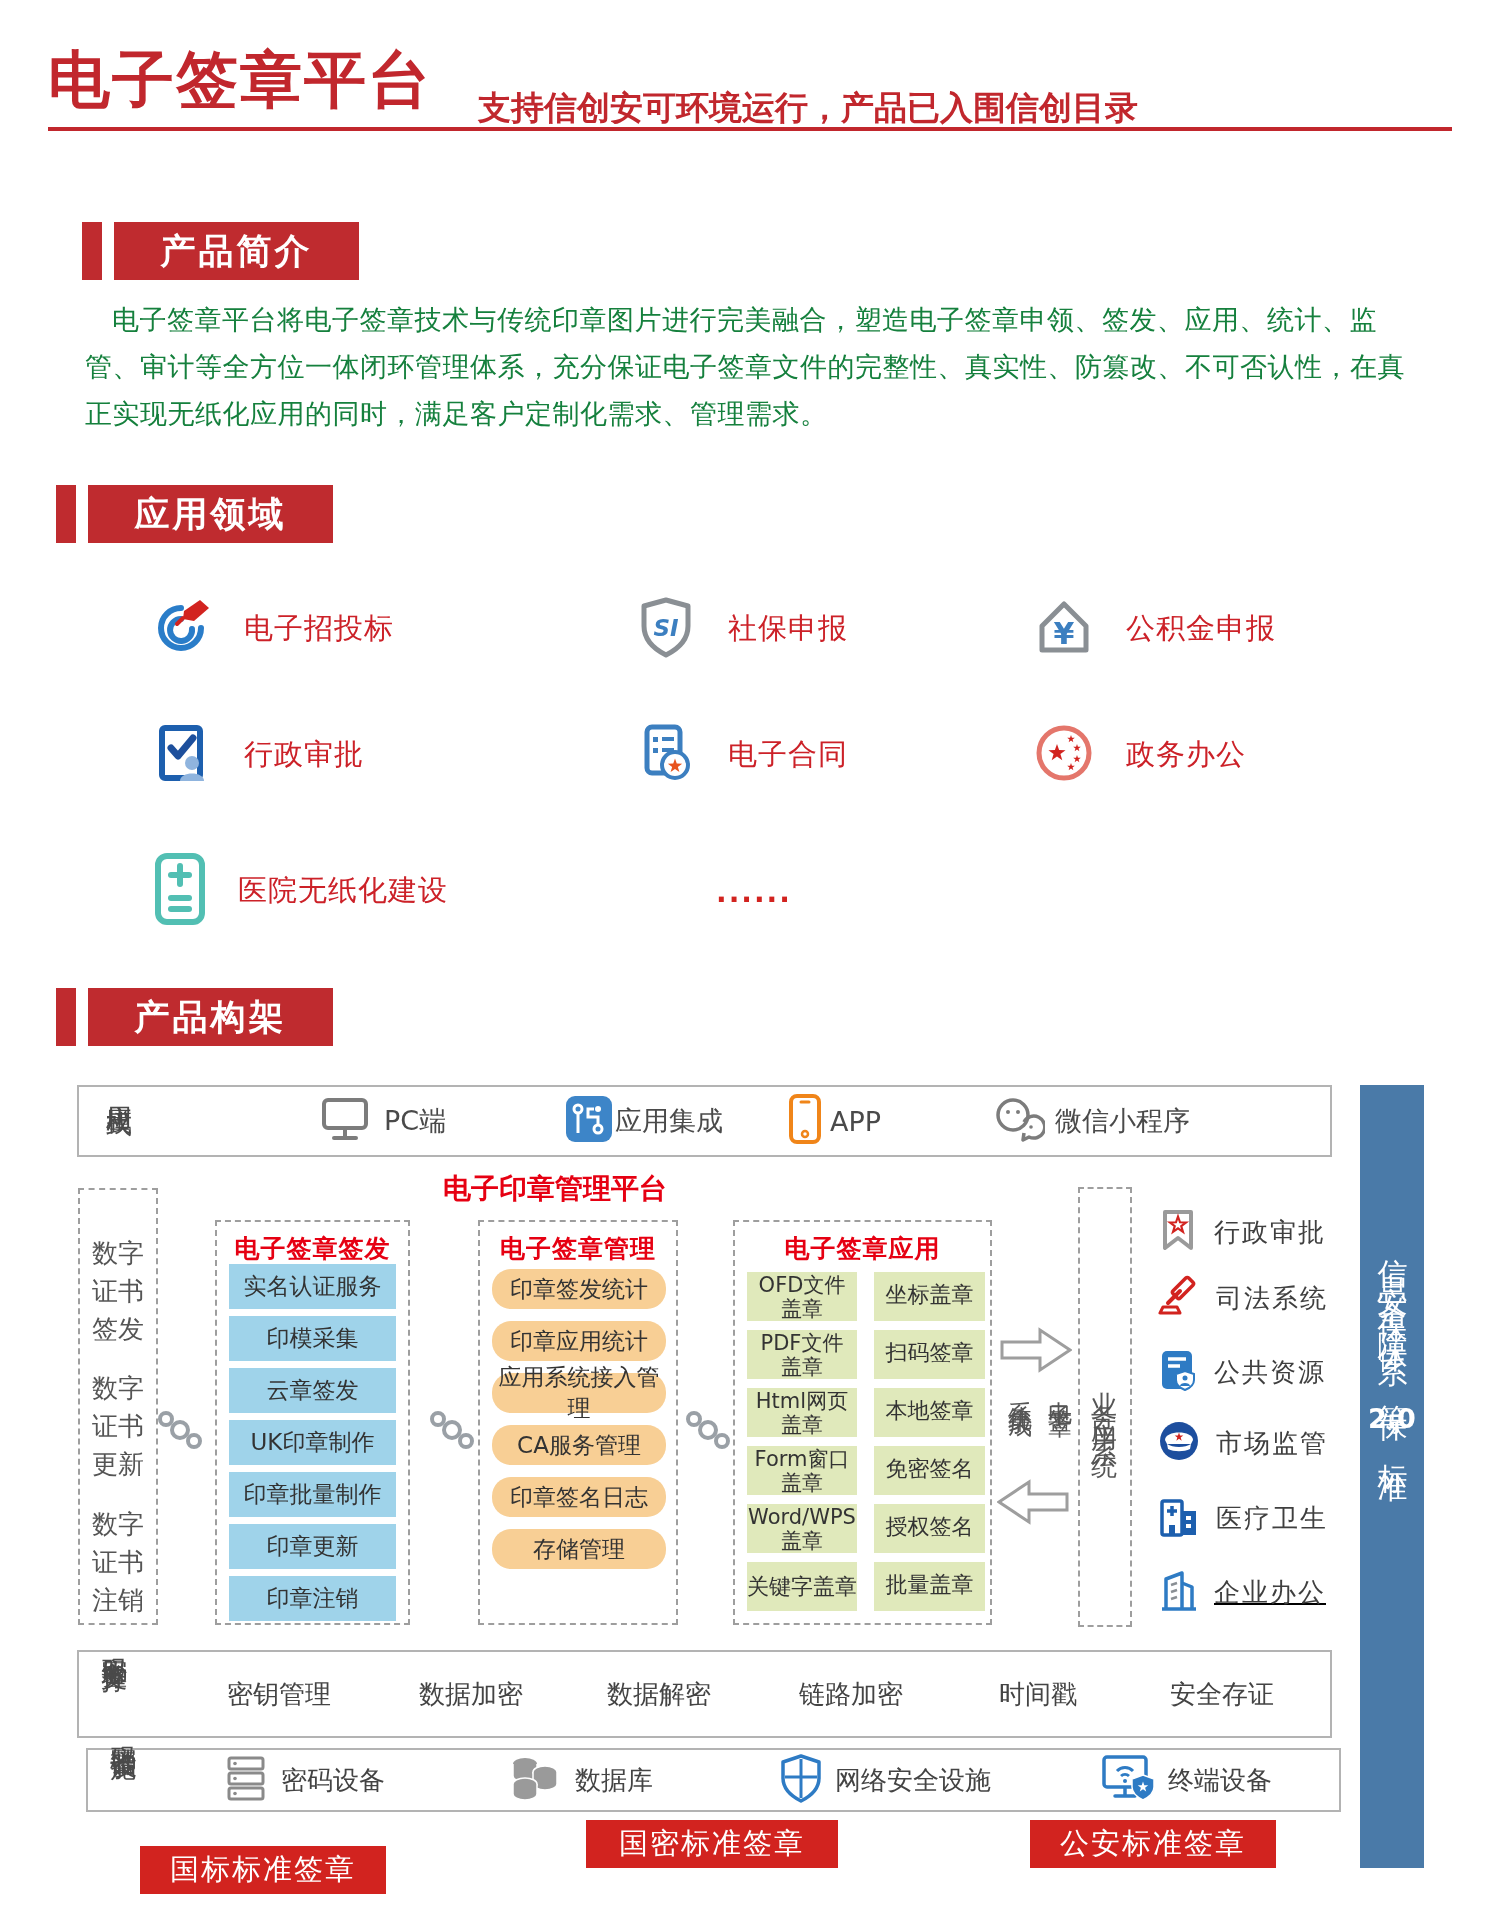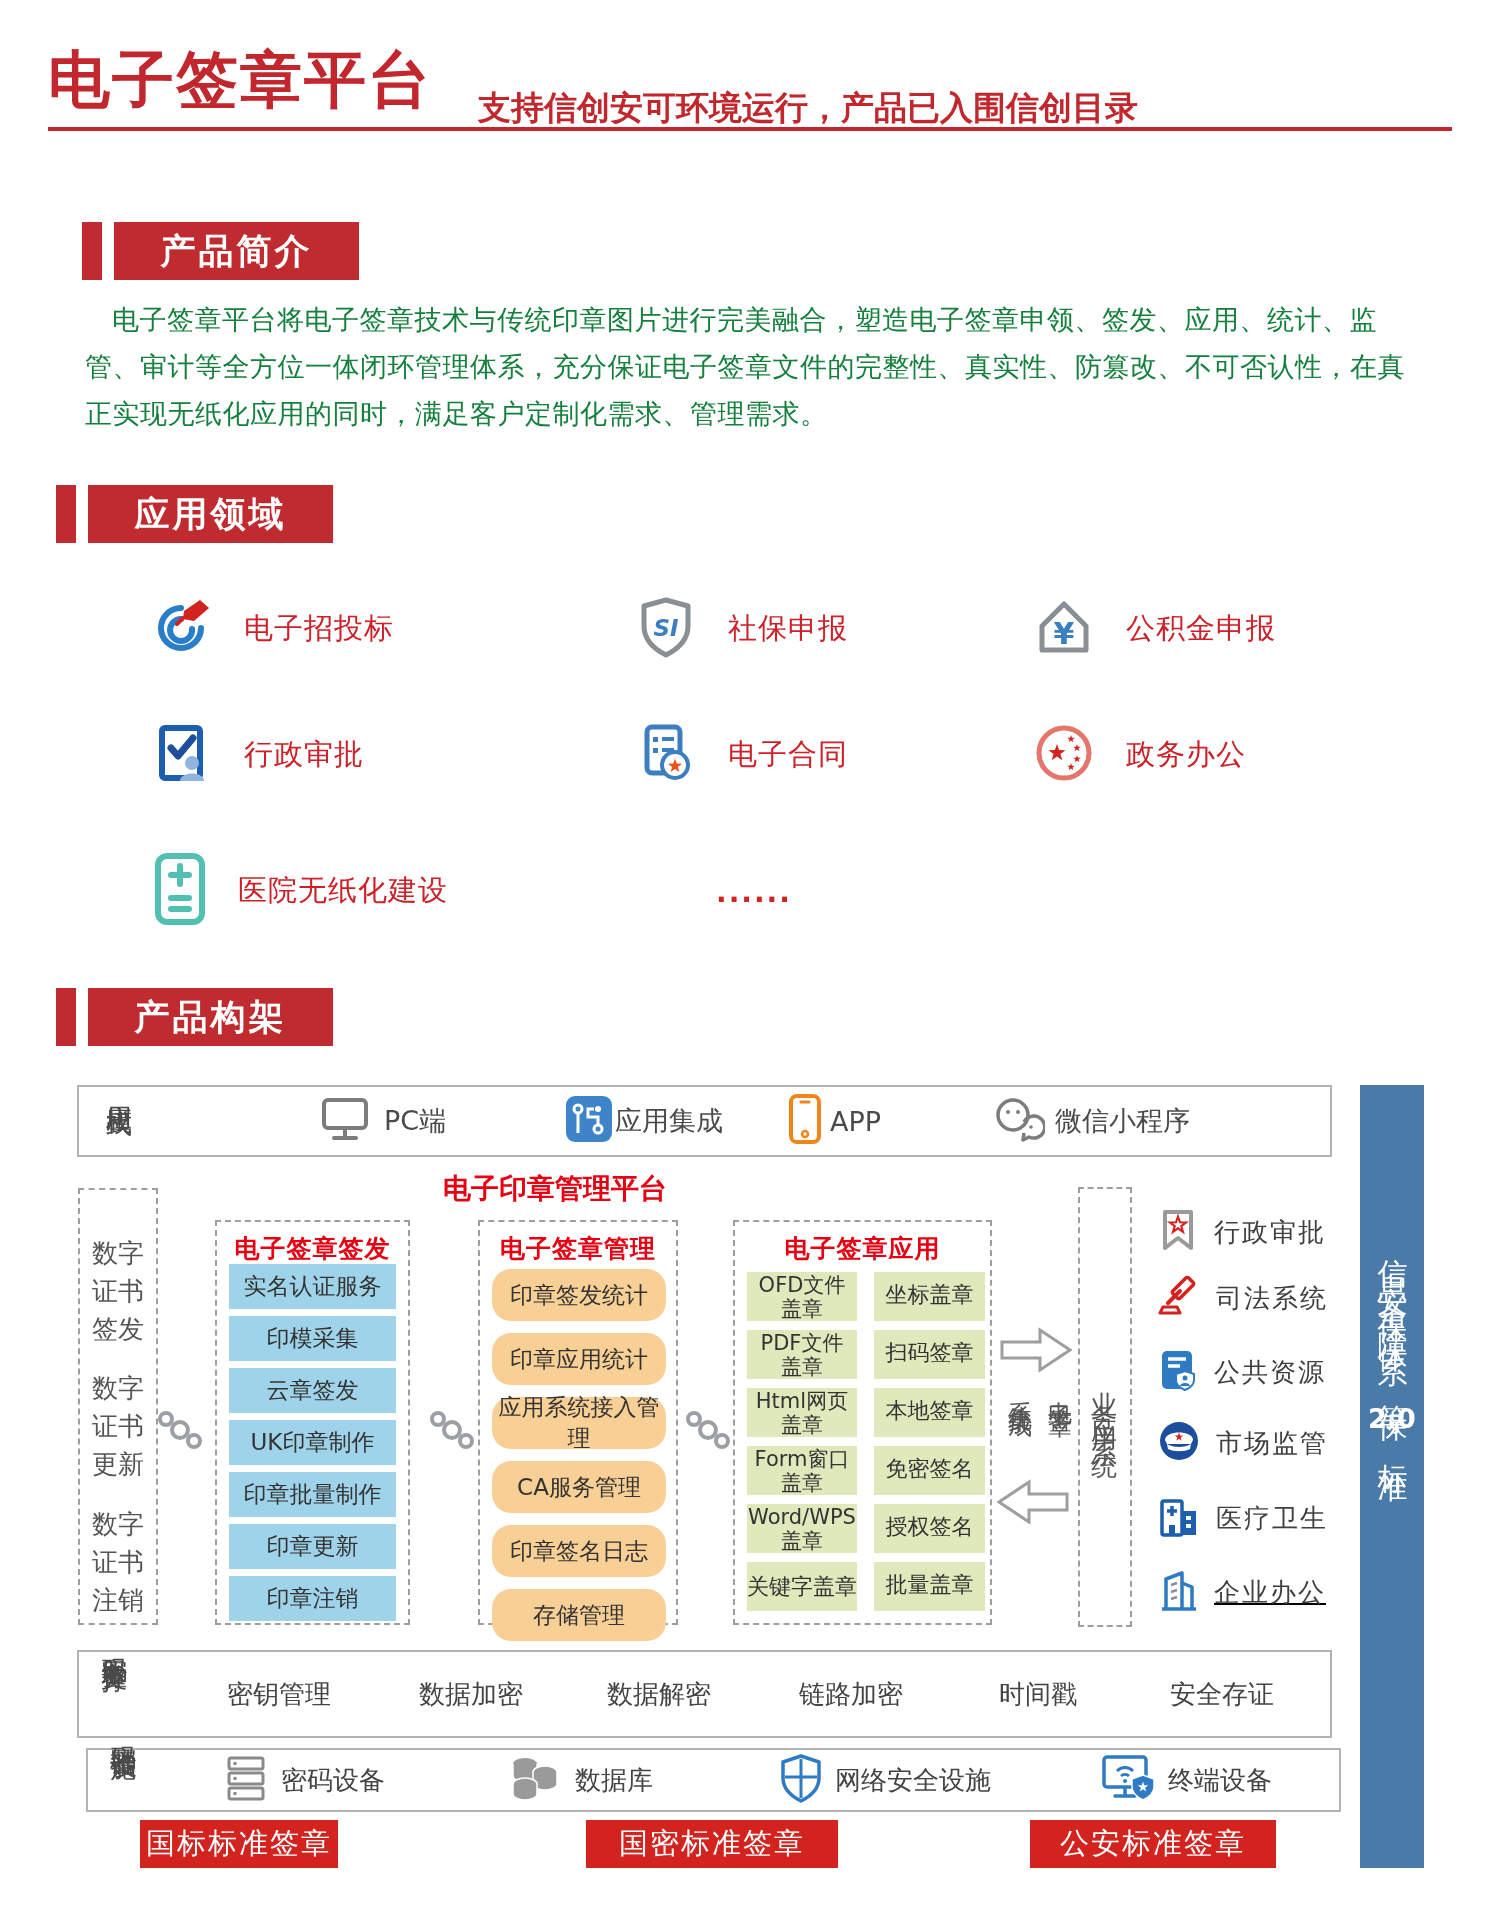--- a/index.html
+++ b/index.html
@@ -41,21 +41,21 @@
                     font-size:28px; font-weight:bold; color:#e60012; }
 
   .cert-group { position:absolute; left:50%; transform:translateX(-50%); width:58px; text-align:center;
                 font-size:26px; line-height:38px; color:#555; }
 
   .col-title { position:absolute; top:10px; left:0; width:100%; text-align:center;
                font-size:25px; font-weight:bold; color:#e60012; letter-spacing:1px; }
   .col-items { position:absolute; display:flex; flex-direction:column; }
   .col-item  { display:flex; align-items:center; justify-content:center; color:#333; text-align:center; }
   .blue-item   { height:45px; background:#9fd3ea; font-size:23px; }
-  .orange-item { height:52px; background:#f8cf95; font-size:23px;border-radius:19px; }
+  .orange-item { height:40px; background:#f8cf95; font-size:23px;border-radius:19px; }
   .green-item  { height:49px; background:#e0e9bb; font-size:21px; line-height:24px; white-space:pre-line; }
   .green-item.single { font-size:22px; }
 
   .chain { position:absolute; }
 
   .int-labels { position:absolute; left:1004px; top:1382px; display:flex; gap:8px; }
   .int-labels span { writing-mode:vertical-rl; text-orientation:upright; font-size:24px; color:#555; letter-spacing:4px; }
 
   .biz-box { display:flex; align-items:center; justify-content:center; }
   .biz-text { font-size:26px; letter-spacing:12px; }
@@ -462,17 +462,17 @@
           <path d="M21 23 A6 6 0 0 1 29 23" fill="none" stroke="#2e7bc4" stroke-width="3"></path>
           <circle cx="25" cy="28" r="2" fill="#2e7bc4"></circle>
           <path d="M43 22 L54 26 V34 C54 40 49 44 43 47 C37 44 32 40 32 34 V26 Z" fill="#2e7bc4" stroke="#fff" stroke-width="1.5"></path>
           <path transform="translate(43,34) scale(0.55)" d="M0,-10 L2.35,-3.24 9.51,-3.09 3.8,1.24 5.88,8.09 0,4 -5.88,8.09 -3.8,1.24 -9.51,-3.09 -2.35,-3.24 Z" fill="#fff"></path>
         </svg>
       </span>
       <span class="infra-label">终端设备</span>
     </div>
   </div>
 
-  <div class="std-box" style="left:140px; width:198px;">国标标准签章</div>
+  <div class="std-box" style="left:140px; width:246px;margin-top:26px;">国标标准签章</div>
   <div class="std-box" style="left:586px; width:252px;">国密标准签章</div>
   <div class="std-box" style="left:1030px; width:246px;">公安标准签章</div>
 
 </div>
 
 </body></html>

